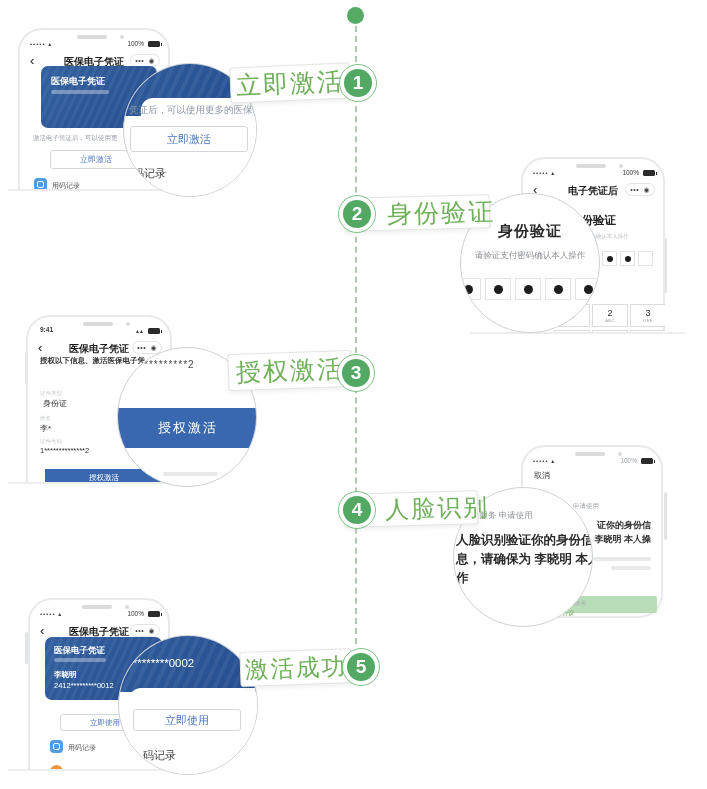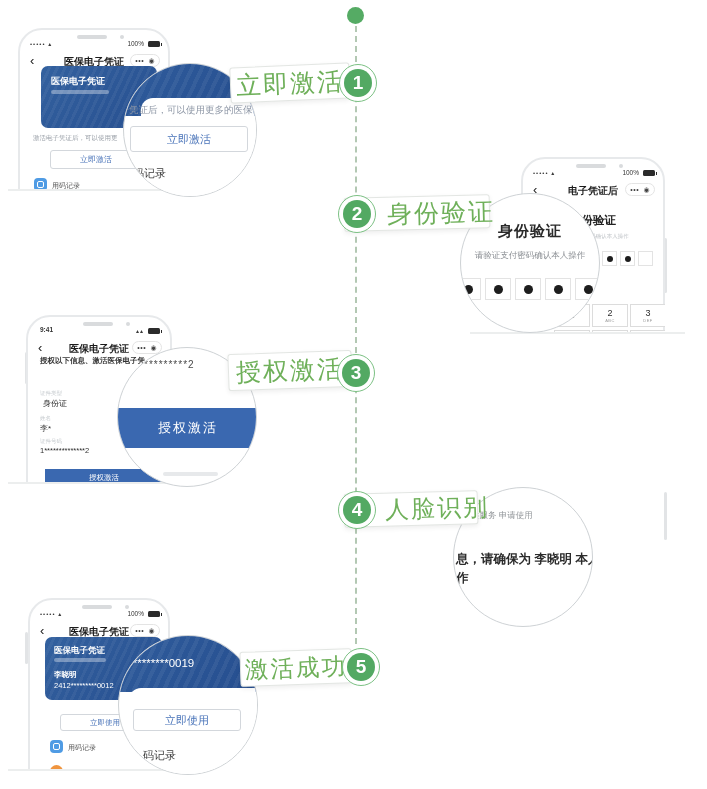--- a/index.html
+++ b/index.html
@@ -228,23 +228,40 @@
     <div class="graybar" style="left:45px;top:124px;width:55px;height:4px;"></div>
   </div>
 
   <div class="labelbox" style="left:228px;top:352px;width:122px;height:35px;transform:rotate(-2deg);justify-content:center;">
     <span class="labeltext">授权激活</span>
   </div>
   <div class="badge" style="left:337px;top:354px;width:36px;height:36px;">
     <div class="badge-inner">3</div>
   </div>
 
+  <div class="phone" style="left:521px;top:445px;width:142px;height:173px;z-index:10;">
+    <div class="speaker" style="left:52px;top:5px;width:30px;"></div>
+    <div class="camdot" style="left:95px;top:5px;"></div>
+    <div class="carrier" style="left:10px;top:10px;">••••• ▴</div>
+    <div class="stat-txt" style="right:24px;top:10px;color:#9aa0a5;">100%</div>
+    <div class="batt" style="right:8px;top:11px;"></div>
+    <div style="position:absolute;left:11px;top:23px;font-size:8px;color:#3a3a3a;">取消</div>
+    <div style="position:absolute;left:50px;top:55px;font-size:6.5px;color:#a0a4a8;">申请使用</div>
+    <div style="position:absolute;right:10px;top:72px;font-size:9px;font-weight:600;color:#2f2f2f;">证你的身份信</div>
+    <div style="position:absolute;right:10px;top:86px;font-size:9px;font-weight:600;color:#2f2f2f;">李晓明 本人操</div>
+    <div class="graybar" style="right:10px;top:110px;width:58px;height:4px;"></div>
+    <div class="graybar" style="right:10px;top:119px;width:40px;height:4px;"></div>
+    <div style="position:absolute;left:30px;top:149px;width:104px;height:17px;background:#b9dcb9;border-radius:2px;"></div>
+    <div class="nowrap" style="position:absolute;left:8px;top:153px;font-size:5.5px;color:#aab0b5;">服务提供者及腾讯使用</div>
+    <div style="position:absolute;left:27px;top:162px;font-size:6px;color:#6fae53;">查看协议</div>
+  </div>
 
   <div class="mag" style="left:453px;top:487px;width:140px;height:140px;">
     <div class="nowrap" style="position:absolute;left:0px;top:22px;font-size:8.5px;color:#909498;">保公共服务 申请使用</div>
+    <div class="nowrap" style="position:absolute;left:2px;top:44px;font-size:12.5px;font-weight:600;color:#2b2b2b;">人脸识别验证你的身份信</div>
     <div class="nowrap" style="position:absolute;left:2px;top:63px;font-size:12.5px;font-weight:600;color:#2b2b2b;">息，请确保为 李晓明 本人</div>
     <div class="nowrap" style="position:absolute;left:2px;top:82px;font-size:12.5px;font-weight:600;color:#2b2b2b;">作</div>
   </div>
 
   <div class="labelbox" style="left:344px;top:492px;width:134px;height:34px;transform:rotate(-1.5deg);padding-left:40px;box-sizing:border-box;">
     <span class="labeltext" style="font-size:24px;">人脸识别</span>
   </div>
   <div class="badge" style="left:338px;top:491px;width:36px;height:36px;">
     <div class="badge-inner">4</div>
   </div>
@@ -272,21 +289,21 @@
       <div class="blue-ico" style="left:20px;top:140px;width:13px;height:13px;"></div>
       <div style="position:absolute;left:38px;top:143px;font-size:7px;color:#555;">用码记录</div>
       <div class="orange-ico" style="left:20px;top:165px;width:13px;height:13px;"></div>
 
     </div>
   </div>
 
   <div class="mag" style="left:118px;top:635px;width:140px;height:140px;">
     <div class="dome" style="left:-8px;top:-8px;width:156px;height:64px;"></div>
     <div class="magpanel" style="left:10px;top:52px;width:140px;height:100px;"></div>
-    <div style="position:absolute;left:3px;top:21px;font-size:11.5px;color:#fff;">5*********0019</div>
+    <div style="position:absolute;left:3px;top:21px;font-size:11.5px;color:#fff;">5*********0002</div>
     <div class="outbtn" style="left:14px;top:73px;width:108px;height:22px;font-size:11px;">立即使用</div>
     <div style="position:absolute;left:24px;top:112px;font-size:11px;color:#3d3d3d;">码记录</div>
   </div>
 
   <div class="labelbox" style="left:240px;top:650px;width:110px;height:33px;transform:rotate(-2deg);justify-content:center;">
     <span class="labeltext" style="font-size:23.5px;">激活成功</span>
   </div>
   <div class="badge" style="left:342px;top:648px;width:36px;height:36px;">
     <div class="badge-inner">5</div>
   </div>

